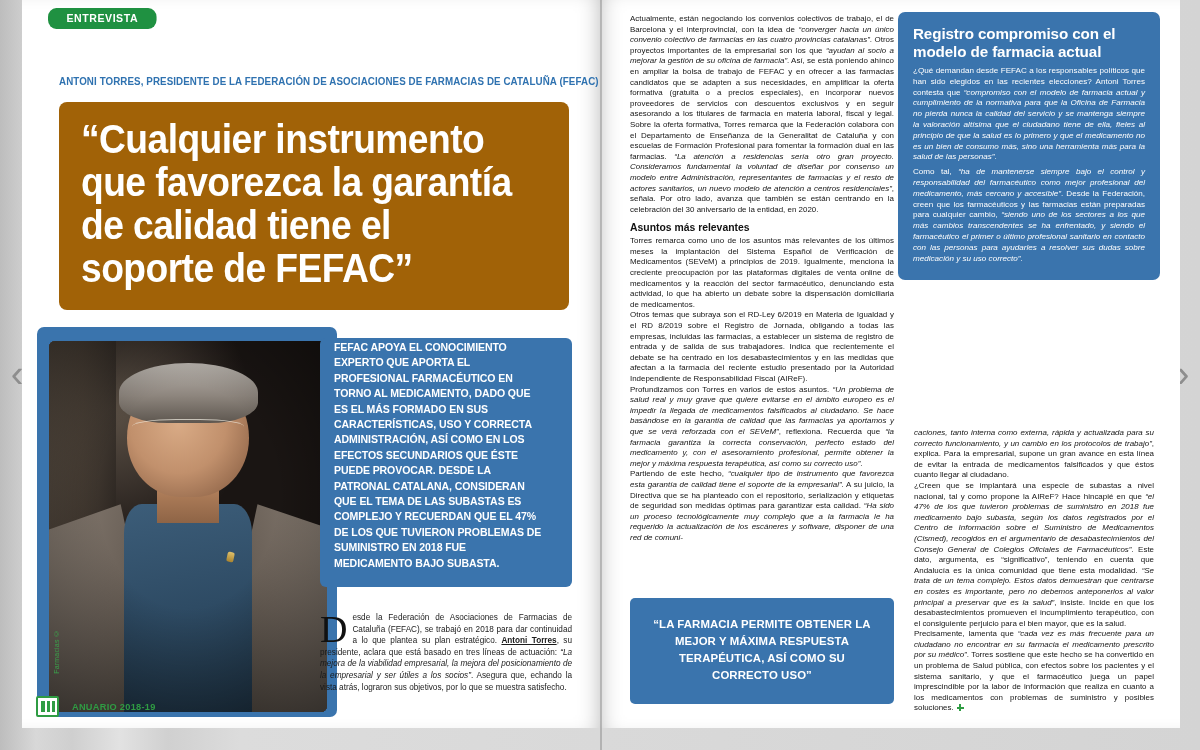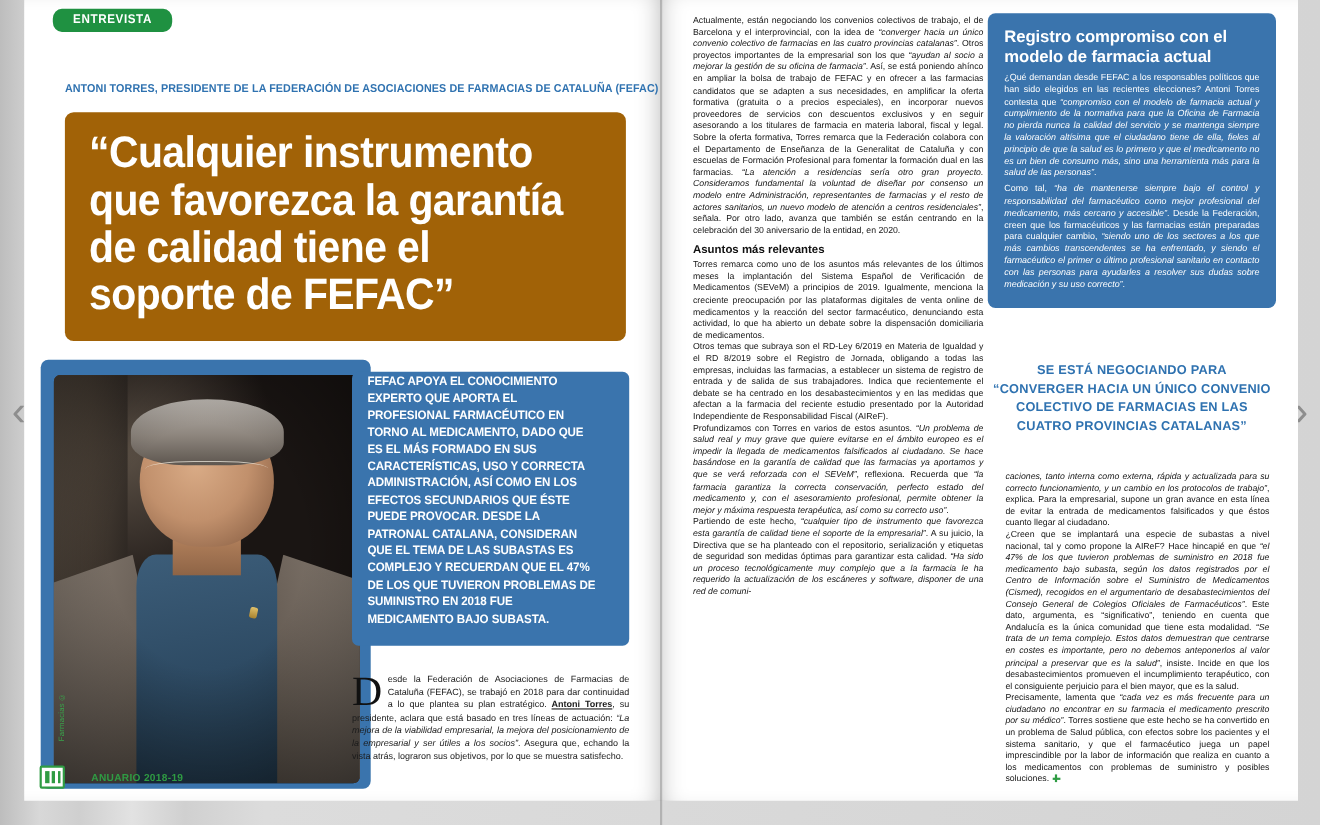--- a/index.html
+++ b/index.html
@@ -237,21 +237,21 @@
     font-family: "Liberation Serif", serif;
   }
   .body-left b { font-weight: bold; text-decoration: underline; }
   .body-left i { font-style: italic; }
 
   .footer-left {
     position: absolute;
     left: 14px; bottom: 11px;
     display: flex;
     align-items: center;
-    gap: 24px;
+    gap: 13px;
   }
   .logo-im {
     width: 23px; height: 21px;
     background: #ffffff;
     border: 2.2px solid #2f9c43;
     border-radius: 2px;
     position: relative;
   }
   .logo-im::before {
     content: "";
@@ -432,28 +432,30 @@
         <div class="subhead">Asuntos más relevantes</div>
 
         <p>Torres remarca como uno de los asuntos más relevantes de los últimos meses la implantación del Sistema Español de Verificación de Medicamentos (SEVeM) a principios de 2019. Igualmente, menciona la creciente preocupación por las plataformas digitales de venta online de medicamentos y la reacción del sector farmacéutico, denunciando esta actividad, lo que ha abierto un debate sobre la dispensación domiciliaria de medicamentos.</p>
         <p>Otros temas que subraya son el RD-Ley 6/2019 en Materia de Igualdad y el RD 8/2019 sobre el Registro de Jornada, obligando a todas las empresas, incluidas las farmacias, a establecer un sistema de registro de entrada y de salida de sus trabajadores. Indica que recientemente el debate se ha centrado en los desabastecimientos y en las medidas que afectan a la farmacia del reciente estudio presentado por la Autoridad Independiente de Responsabilidad Fiscal (AIReF).</p>
 
         <p><span>Profundizamos con Torres en varios de estos asuntos. </span><i>“Un problema de salud real y muy grave que quiere evitarse en el ámbito europeo es el impedir la llegada de medicamentos falsificados al ciudadano. Se hace basándose en la garantía de calidad que las farmacias ya aportamos y que se verá reforzada con el SEVeM”</i><span>, reflexiona. Recuerda que </span><i>“la farmacia garantiza la correcta conservación, perfecto estado del medicamento y, con el asesoramiento profesional, permite obtener la mejor y máxima respuesta terapéutica, así como su correcto uso”</i><span>.</span></p>
 
         <p><span>Partiendo de este hecho, </span><i>“cualquier tipo de instrumento que favorezca esta garantía de calidad tiene el soporte de la empresarial”</i><span>. A su juicio, la Directiva que se ha planteado con el repositorio, serialización y etiquetas de seguridad son medidas óptimas para garantizar esta calidad. </span><i>“Ha sido un proceso tecnológicamente muy complejo que a la farmacia le ha requerido la actualización de los escáneres y software, disponer de una red de comuni-</i></p>
       </div>
 
+      <div class="pullquote-mid">
+        <p>“LA FARMACIA PERMITE OBTENER LA MEJOR Y MÁXIMA RESPUESTA TERAPÉUTICA, ASÍ COMO SU CORRECTO USO”</p>
+      </div>
 
       <div class="rightbox">
         <h2>Registro compromiso con el modelo de farmacia actual</h2>
         <p><span>¿Qué demandan desde FEFAC a los responsables políticos que han sido elegidos en las recientes elecciones? Antoni Torres contesta que </span><i>“compromiso con el modelo de farmacia actual y cumplimiento de la normativa para que la Oficina de Farmacia no pierda nunca la calidad del servicio y se mantenga siempre la valoración altísima que el ciudadano tiene de ella, fieles al principio de que la salud es lo primero y que el medicamento no es un bien de consumo más, sino una herramienta más para la salud de las personas”</i><span>.</span></p>
         <p><span>Como tal, </span><i>“ha de mantenerse siempre bajo el control y responsabilidad del farmacéutico como mejor profesional del medicamento, más cercano y accesible”</i><span>. Desde la Federación, creen que los farmacéuticos y las farmacias están preparadas para cualquier cambio, </span><i>“siendo uno de los sectores a los que más cambios transcendentes se ha enfrentado, y siendo el farmacéutico el primer o último profesional sanitario en contacto con las personas para ayudarles a resolver sus dudas sobre medicación y su uso correcto”</i><span>.</span></p>
       </div>
 
-      <div class="blue-pullquote">SE ESTÁ NEGOCIANDO PARA “CONVERGER HACIA UN ÚNICO CONVENIO COLECTIVO DE FARMACIAS EN LAS CUATRO PROVINCIAS CATALANAS”</div>
 
       <div class="col-right-lower">
         <p><i>caciones, tanto interna como externa, rápida y actualizada para su correcto funcionamiento, y un cambio en los protocolos de trabajo”</i><span>, explica. Para la empresarial, supone un gran avance en esta línea de evitar la entrada de medicamentos falsificados y que éstos cuanto llegar al ciudadano.</span></p>
         <p><span>¿Creen que se implantará una especie de subastas a nivel nacional, tal y como propone la AIReF? Hace hincapié en que </span><i>“el 47% de los que tuvieron problemas de suministro en 2018 fue medicamento bajo subasta, según los datos registrados por el Centro de Información sobre el Suministro de Medicamentos (Cismed), recogidos en el argumentario de desabastecimientos del Consejo General de Colegios Oficiales de Farmacéuticos”</i><span>. Este dato, argumenta, es “significativo”, teniendo en cuenta que Andalucía es la única comunidad que tiene esta modalidad. </span><i>“Se trata de un tema complejo. Estos datos demuestran que centrarse en costes es importante, pero no debemos anteponerlos al valor principal a preservar que es la salud”</i><span>, insiste. Incide en que los desabastecimientos promueven el incumplimiento terapéutico, con el consiguiente perjuicio para el bien mayor, que es la salud.</span></p>
         <p><span>Precisamente, lamenta que </span><i>“cada vez es más frecuente para un ciudadano no encontrar en su farmacia el medicamento prescrito por su médico”</i><span>. Torres sostiene que este hecho se ha convertido en un problema de Salud pública, con efectos sobre los pacientes y el sistema sanitario, y que el farmacéutico juega un papel imprescindible por la labor de información que realiza en cuanto a los medicamentos con problemas de suministro y posibles soluciones.</span><span class="end-mark"></span></p>
       </div>
 
     </div>
 
     <div class="gutter"></div>

